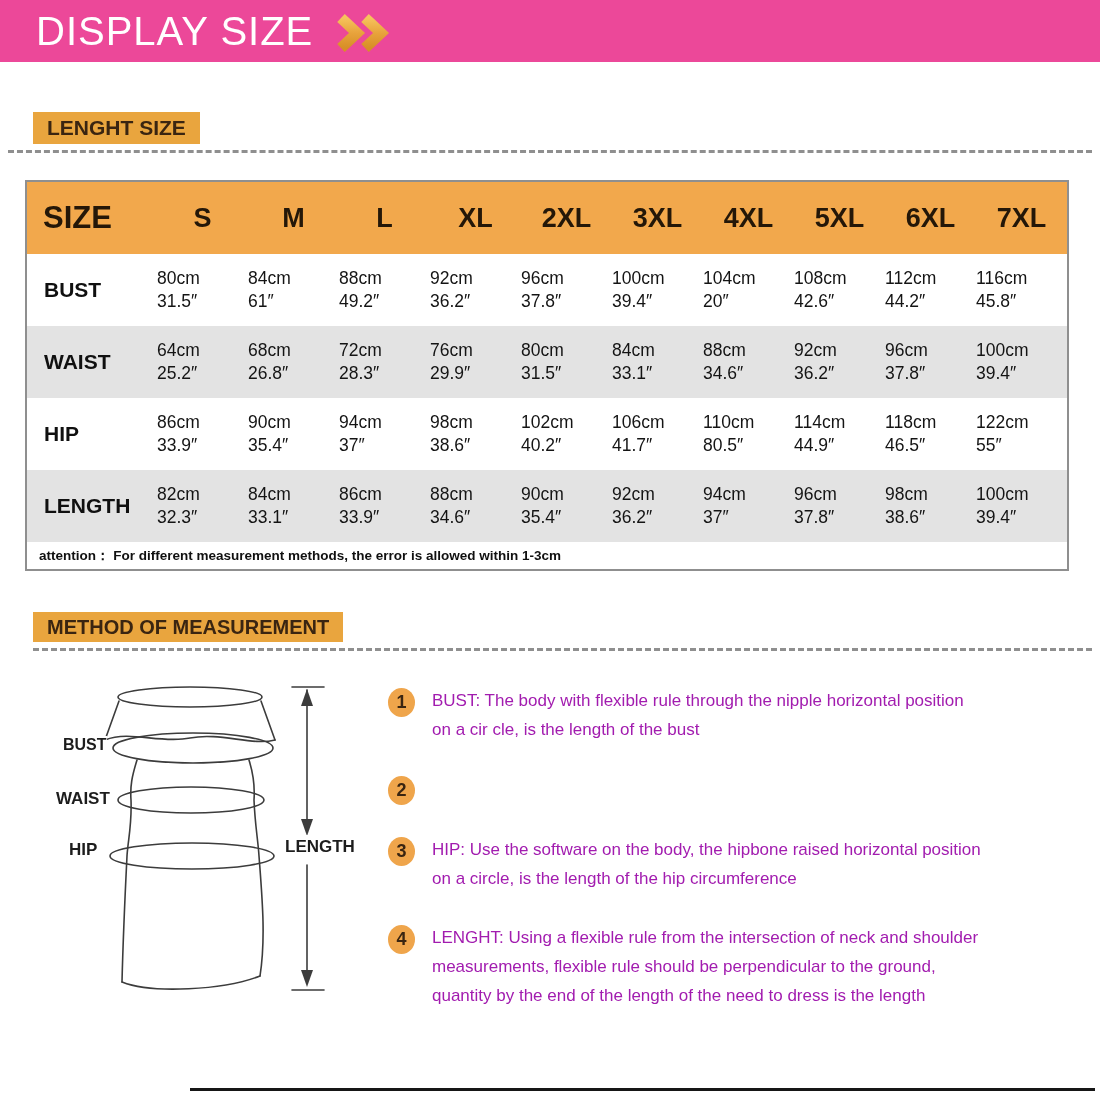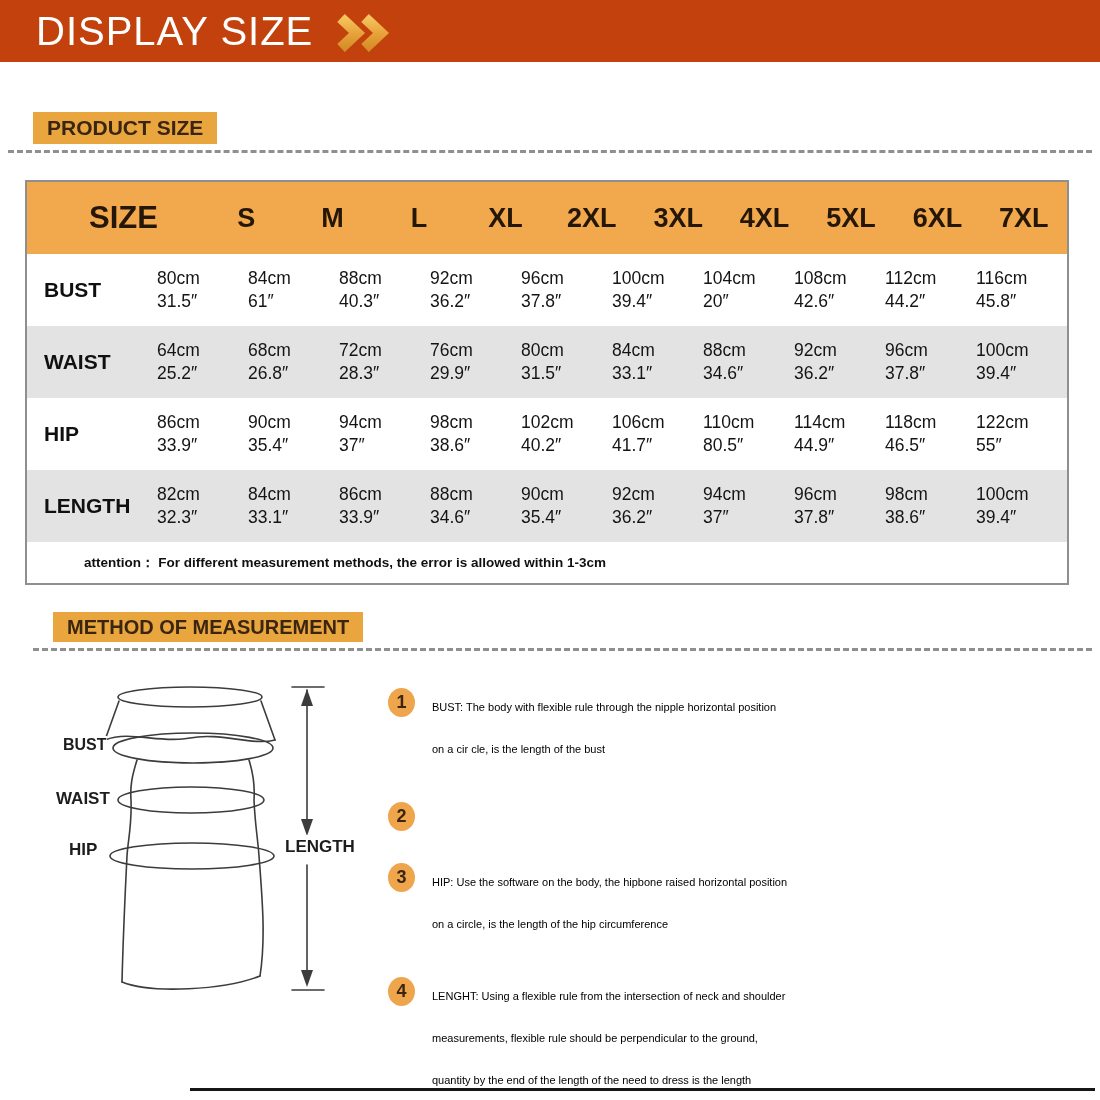--- a/index.html
+++ b/index.html
@@ -1,62 +1,62 @@
 <!DOCTYPE html>
 <html><head>
 <meta charset="utf-8">
 <style>
   html,body{margin:0;padding:0;background:#fff;}
   .page{position:relative;width:1100px;height:1100px;background:#ffffff;overflow:hidden;
         font-family:"Liberation Sans",sans-serif;color:#111;}
 
   
-  .banner{position:absolute;left:0;top:0;width:1100px;height:62px;background:#c2410c;
+  .banner{position:absolute;left:0;top:0;width:1100px;height:62px;background:#ec4899;
           display:flex;align-items:center;padding-left:36px;box-sizing:border-box;}
   .banner-title{color:#ffffff;font-size:40px;letter-spacing:1px;font-weight:400;}
   .banner-chevrons{margin-left:22px;margin-top:4px;}
 
   
   .badge{position:absolute;background:#e9a53e;color:#3a2511;font-weight:bold;
          display:flex;align-items:center;padding:0 14px;box-sizing:border-box;}
   .badge.product{left:33px;top:112px;height:32px;font-size:21px;}
-  .badge.method{left:33px;top:612px;height:30px;font-size:20px;margin-left:20px;}
+  .badge.method{left:33px;top:612px;height:30px;font-size:20px;}
 
   .dash{position:absolute;border-top:3px dashed #8f8f8f;height:0;}
   .dash.d1{left:8px;top:150px;width:1084px;}
   .dash.d2{left:33px;top:648px;width:1059px;}
 
   
   .tbl{position:absolute;left:25px;top:180px;width:1040px;border:2px solid #8f8f8f;background:#fff;}
   .thead,.tr{display:grid;grid-template-columns:130px repeat(10,1fr);align-items:center;}
-  .thead{height:72px;background:#f2a84c;padding-left:46px;}
+  .thead{height:72px;background:#f2a84c;}
   .th{text-align:center;font-weight:bold;font-size:27px;color:#241708;}
   .th.size-col{font-size:31px;text-align:left;padding-left:16px;}
   .tr{height:72px;background:#ffffff;}
   .tr.alt{background:#e3e3e3;}
   .rowlabel{font-weight:bold;font-size:21px;text-align:left;padding-left:17px;color:#101010;}
   .td{font-size:17.5px;line-height:23px;color:#141414;}
-  .attn{height:41px;display:flex;align-items:center;padding-left:24px;background:#fff;
-        font-size:13.5px;font-weight:bold;color:#101010;margin-left:33px;}
+  .attn{height:27px;display:flex;align-items:center;padding-left:12px;background:#fff;
+        font-size:13.5px;font-weight:bold;color:#101010;}
 
   
   .diagram-svg{position:absolute;left:40px;top:660px;}
   .dlabel{position:absolute;font-weight:bold;color:#1d1d1d;background:#fff;}
   .dlabel.bust{left:63px;top:736px;font-size:16px;}
   .dlabel.waist{left:56px;top:789px;font-size:17px;}
   .dlabel.hip{left:69px;top:840px;font-size:17px;}
   .dlabel.len{left:281px;top:835px;font-size:17px;padding:2px 4px;}
 
   
   .steps{position:absolute;left:388px;top:686px;width:706px;}
   .step{display:flex;margin-bottom:30px;}
   .step-num{flex:0 0 27px;height:29px;border-radius:50%;background:#efa54b;color:#3a2511;
             font-weight:bold;font-size:18px;display:flex;align-items:center;justify-content:center;
             margin-right:17px;margin-top:2px;}
-  .step-text{font-size:11px;line-height:42px;white-space:pre-line;color:#000000;}
+  .step-text{font-size:17px;line-height:29px;white-space:pre-line;color:#a21caf;}
 
   .bottom-rule{position:absolute;left:190px;top:1088px;width:905px;height:3px;background:#161616;}
 </style>
 </head>
 <body>
 
 <div class="page">
 
   <div class="banner">
     <span class="banner-title">DISPLAY SIZE</span>
@@ -66,21 +66,21 @@
           <stop offset="0" stop-color="#f6c35c"></stop>
           <stop offset="0.5" stop-color="#e8a33c"></stop>
           <stop offset="1" stop-color="#d78e26"></stop>
         </linearGradient>
       </defs>
       <polyline points="6,5 22,20 6,35" fill="none" stroke="url(#gold)" stroke-width="11"></polyline>
       <polyline points="30,5 46,20 30,35" fill="none" stroke="url(#gold)" stroke-width="11"></polyline>
     </svg>
   </div>
 
-  <div class="badge product">PRODUCT SIZE</div>
+  <div class="badge product">LENGHT SIZE</div>
   <div class="dash d1"></div>
 
   <div class="tbl">
     <div class="thead">
         <div class="th size-col">SIZE</div>
         <div class="th">S</div>
         <div class="th">M</div>
         <div class="th">L</div>
         <div class="th">XL</div>
         <div class="th">2XL</div>
@@ -96,21 +96,21 @@
           <div class="td">
             <div>80cm</div>
             <div>31.5″</div>
           </div>
           <div class="td">
             <div>84cm</div>
             <div>61″</div>
           </div>
           <div class="td">
             <div>88cm</div>
-            <div>40.3″</div>
+            <div>49.2″</div>
           </div>
           <div class="td">
             <div>92cm</div>
             <div>36.2″</div>
           </div>
           <div class="td">
             <div>96cm</div>
             <div>37.8″</div>
           </div>
           <div class="td">

